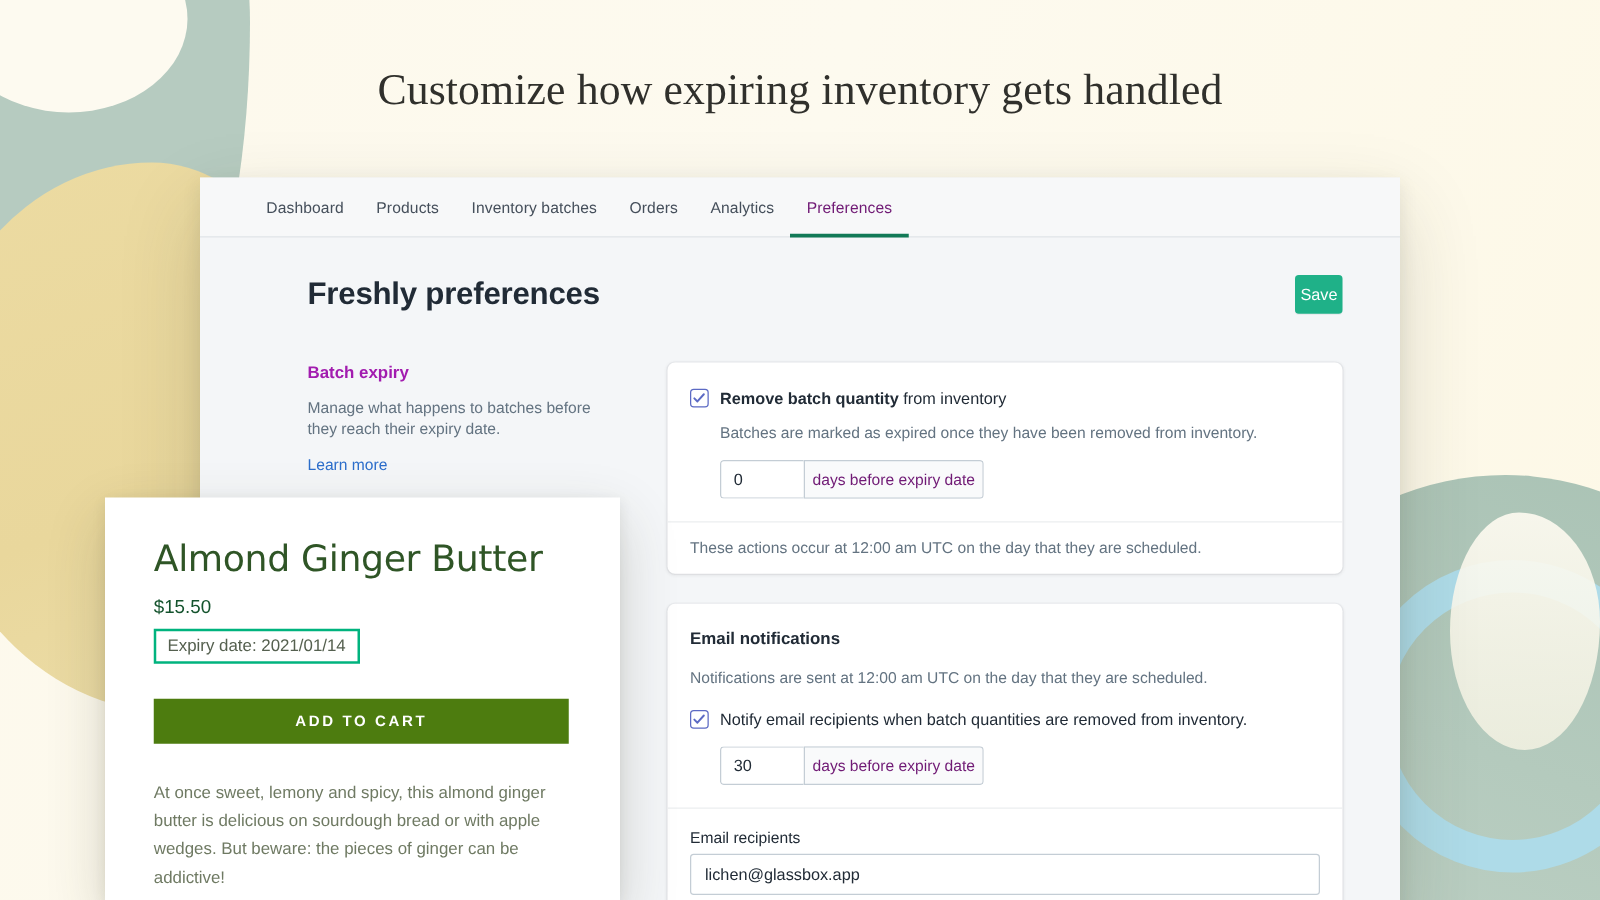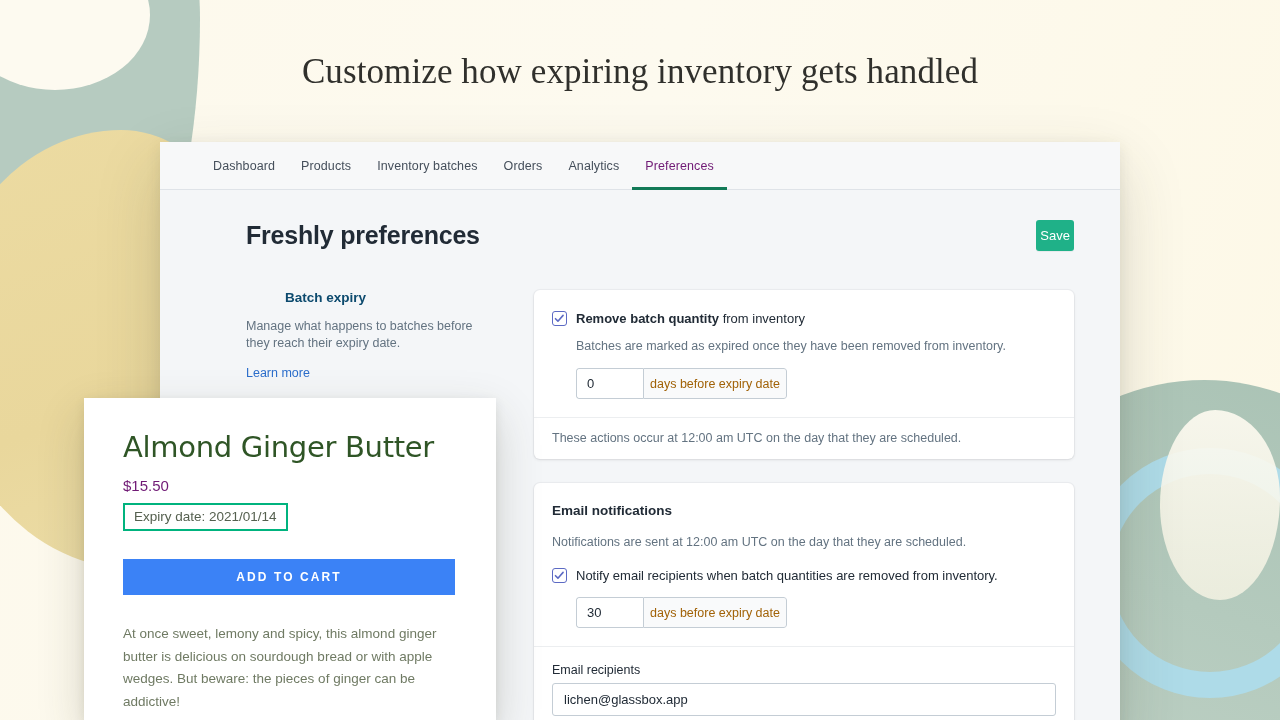--- a/index.html
+++ b/index.html
@@ -148,23 +148,22 @@
     display: flex;
     gap: 52px;
     margin-top: 39px;
   }
 
   #settings-aside { width: 236px; flex: 0 0 236px; }
 
   .aside-title {
     font-size: 13.5px;
     font-weight: 600;
-    color: #0c4a6e;
+    color: #a21caf;
     margin-bottom: 13px;
-    margin-left: 39px;
   }
 
   .aside-desc {
     font-size: 12.5px;
     line-height: 17px;
     color: #637381;
     margin-bottom: 11px;
   }
 
   .aside-link {
@@ -247,21 +246,21 @@
   .field-suffix {
     flex: 1;
     height: 31px;
     border: 1px solid #c4cdd5;
     border-radius: 0 3px 3px 0;
     background: #f9fafb;
     display: flex;
     align-items: center;
     justify-content: center;
     font-size: 12.5px;
-    color: #a16207;
+    color: #701a75;
   }
 
   .card-footnote {
     border-top: 1px solid #eceef0;
     padding: 13px 18px 14px 18px;
     font-size: 12.5px;
     color: #637381;
   }
 
   .card-title {
@@ -321,37 +320,37 @@
     font-size: 29px;
     font-weight: 400;
     color: #2f5526;
     letter-spacing: -.3px;
     line-height: 34px;
   }
 
   #product-price {
     margin-top: 13px;
     font-size: 15px;
-    color: #701a75;
+    color: #14532d;
   }
 
   #expiry-badge {
     margin-top: 9px;
     display: inline-block;
     border: 2px solid #00b37e;
     padding: 4px 9px 5px 9px;
     font-size: 13.5px;
     color: #55604f;
   }
 
   #add-to-cart {
     margin-top: 28px;
     width: 332px;
     height: 36px;
-    background: #3b82f6;
+    background: #4d7c0f;
     color: #ffffff;
     border: none;
     font-family: "Liberation Sans", sans-serif;
     font-size: 12px;
     font-weight: 700;
     letter-spacing: 2.1px;
     cursor: pointer;
   }
 
   #product-desc {

